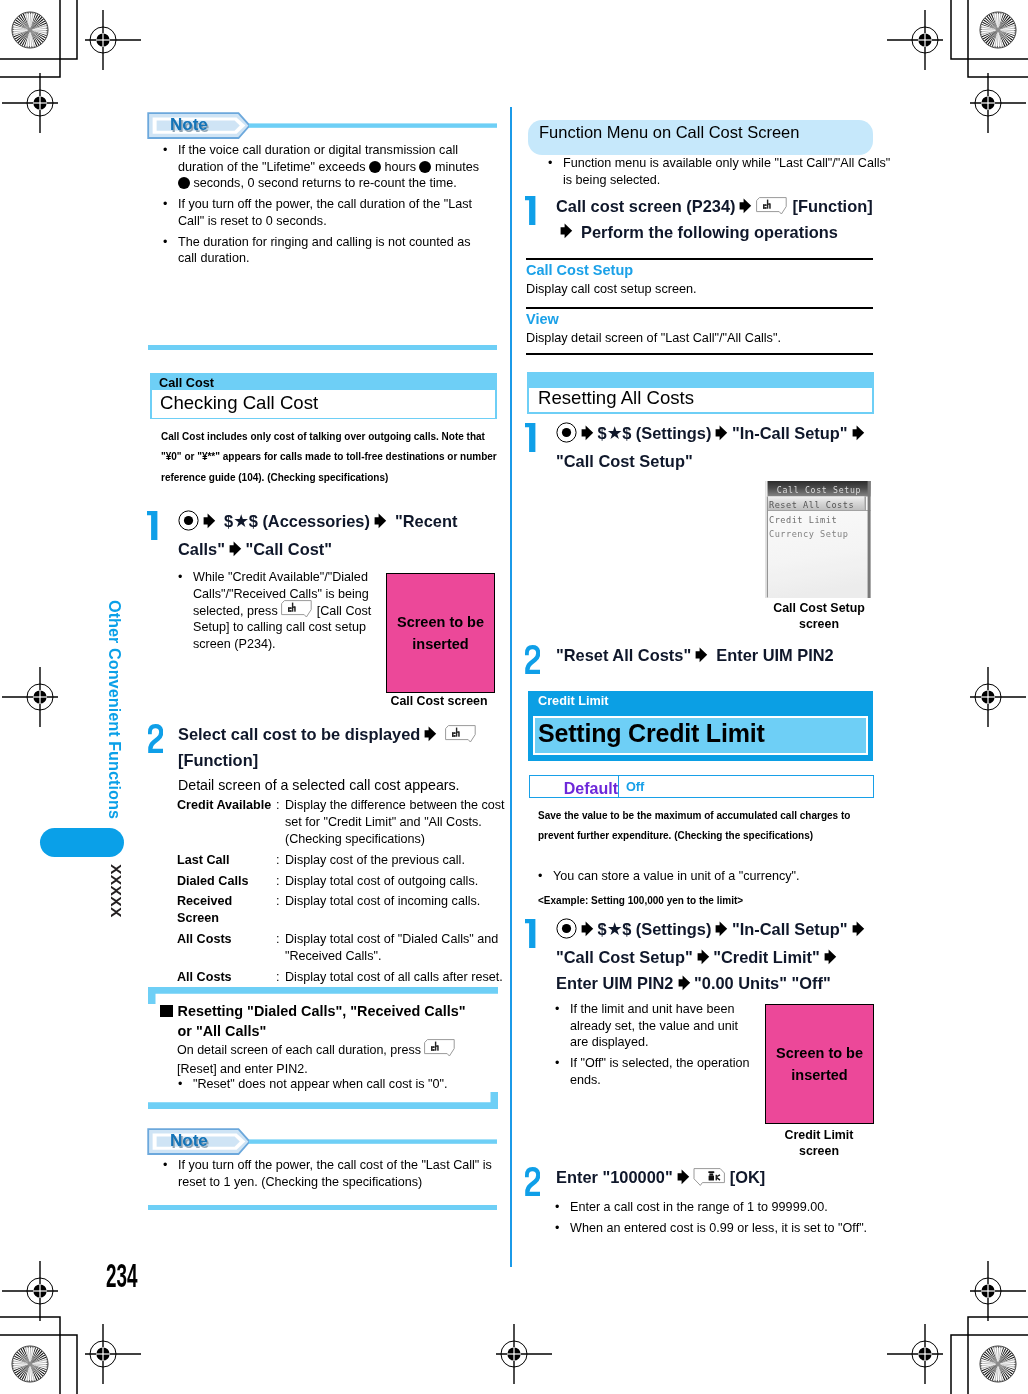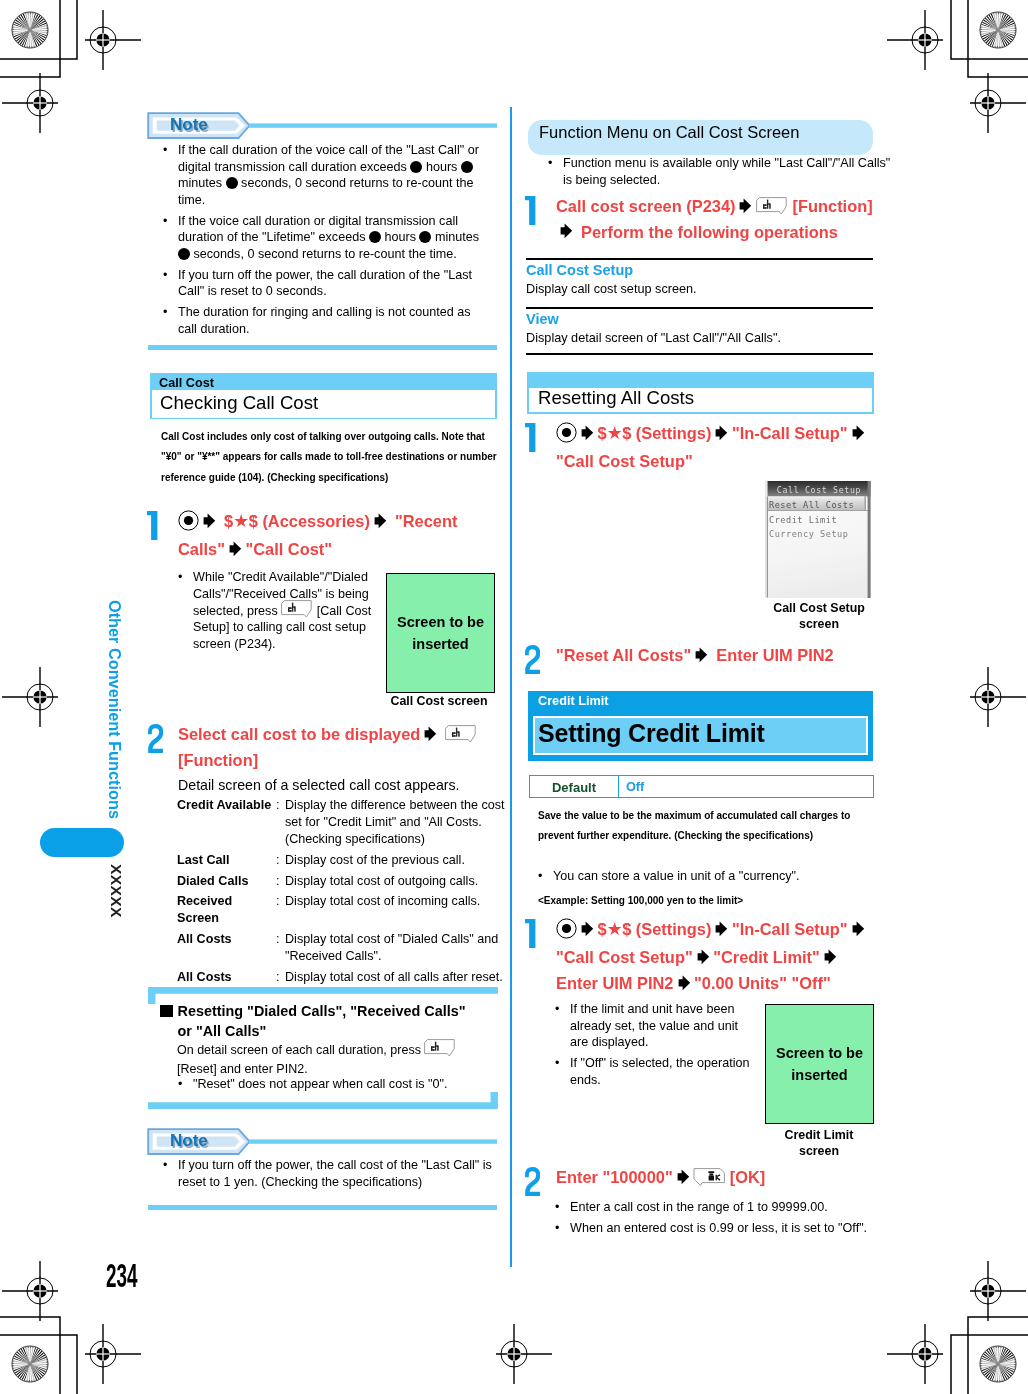--- a/index.html
+++ b/index.html
@@ -19,55 +19,55 @@
   .divider{position:absolute;background:#1b9ae8;}
   .note-line{position:absolute;height:5px;background:#6ecff6;}
 
   .bul{position:relative;padding-left:21px;font-size:12.6px;line-height:16.5px;color:#000;margin:0 0 4.5px 0;}
   .bul:before{content:"\2022";position:absolute;left:6px;top:0;font-size:12.6px;line-height:16.5px;}
   .abs.bul{position:absolute;}
 
   .secbody{font-size:10px;font-weight:bold;line-height:20.3px;color:#000;}
   .stepnum{position:absolute;width:16px;height:30px;}
   .stepnum svg{display:block;}
-  .steptext{font-size:16.4px;font-weight:bold;line-height:24.4px;color:#ef4444;}
+  .steptext{font-size:16.4px;font-weight:bold;line-height:24.4px;color:#0f172a;}
   .plaintext{font-size:14.2px;line-height:18px;color:#000;}
 
   
   .keycap{display:inline-block;vertical-align:baseline;position:relative;height:1em;width:32px;overflow:visible;}
   .keycap svg{position:absolute;left:0;bottom:-4px;}
   .arrowr{display:inline-block;vertical-align:-1.5px;margin:0 3.5px 0 4px;}
   .circkey{display:inline-block;vertical-align:-4px;}
 
   
   .hblk{position:absolute;}
   .hblk .lab{position:absolute;font-size:11.5px;font-weight:bold;color:#000;}
   .hblk .ttl{position:absolute;font-size:20px;color:#000;}
 
   .pill{position:absolute;border-radius:14px;background:#c6e8fb;}
   .pill span{position:absolute;font-size:16.5px;color:#000;}
 
   .fn-rule{position:absolute;background:#000;height:1.9px;}
   .fn-name{position:absolute;font-size:14.5px;font-weight:bold;color:#1ba1e8;}
   .fn-desc{position:absolute;font-size:12.7px;color:#000;}
 
-  .scrbox{position:absolute;border:1.6px solid #000;background:#86efac;display:flex;align-items:center;justify-content:flex-end;text-align:center;}
+  .scrbox{position:absolute;border:1.6px solid #000;background:#ec4899;display:flex;align-items:center;justify-content:flex-end;text-align:center;}
   .scrbox span{font-size:14.5px;font-weight:bold;line-height:22px;color:#000;}
   .scrcap{position:absolute;text-align:center;font-size:12.4px;font-weight:bold;line-height:15.5px;color:#000;}
 
   .deflist{position:absolute;}
   .deflist .row{display:flex;font-size:12.6px;line-height:17.1px;color:#000;margin-bottom:3.6px;}
   .deflist .dt{font-weight:bold;width:99px;flex:none;}
   .deflist .dc{width:9px;flex:none;}
   .deflist .dd{flex:1;}
 
   .pgnum{position:absolute;font-family:"Liberation Sans",sans-serif;font-weight:bold;font-size:32.5px;line-height:32.5px;color:#000;transform:scaleX(0.58);transform-origin:0 0;}
 
   .tbl{position:absolute;border:1.6px solid #18a0e8;display:flex;box-sizing:border-box;}
-  .tbl .c1{width:89px;flex:none;border-right:1.6px solid #18a0e8;text-align:center;font-size:13px;font-weight:bold;color:#14532d;box-sizing:border-box;}
+  .tbl .c1{width:89px;flex:none;border-right:1.6px solid #18a0e8;text-align:right;font-size:16px;font-weight:bold;color:#6d28d9;box-sizing:border-box;}
   .tbl .c2{flex:1;padding-left:7px;font-size:12.7px;font-weight:bold;color:#18a0e8;box-sizing:border-box;}
 
   .sq:before{content:"";display:inline-block;width:12.5px;height:12.5px;background:#000;vertical-align:-1px;margin-right:5px;}
   .bigdot{display:inline-block;width:12px;height:12px;border-radius:50%;background:#000;vertical-align:-2px;}
   .bigstar{font-family:"DejaVu Sans",sans-serif;font-size:1.08em;letter-spacing:-0.02em;}
 </style>
 </head>
 <body>
 
 <div class="page" id="root">
@@ -153,21 +153,20 @@
 
   <svg class="abs" style="left:147px;top:112px;" width="350" height="30" viewBox="0 0 350 30">
     <path d="M1.2 1.2 H 91.5 L 102.6 13.6 L 91.5 26 H 1.2 Z" fill="#cfe4f5" stroke="#6ca8dc" stroke-width="1.8"></path>
     <path d="M5.6 5.4 H 89.6 L 98.4 13.6 L 89.6 21.8 H 5.6 Z" fill="#fff" stroke="none"></path>
     <path d="M9.6 8.4 H 87.6 L 92.8 13.6 L 87.6 18.8 H 9.6 Z" fill="#cfe4f5"></path>
     <rect x="102" y="11.4" width="248" height="4.4" fill="#6ecff6"></rect>
   </svg>
   <div class="abs" style="left:170px;top:115px;font-size:17px;font-weight:bold;color:#1474b8;text-shadow:1.5px 1.5px 0 #8fa4b4;">Note</div>
 
   <div class="abs" style="left:157px;top:142px;width:336px;">
-    <div class="bul">If the call duration of the voice call of the "Last Call" or digital transmission call duration exceeds <span class="bigdot"></span> hours <span class="bigdot"></span> minutes <span class="bigdot"></span> seconds, 0 second returns to re-count the time.</div>
     <div class="bul">If the voice call duration or digital transmission call duration of the "Lifetime" exceeds <span class="bigdot"></span> hours <span class="bigdot"></span> minutes <span class="bigdot"></span> seconds, 0 second returns to re-count the time.</div>
     <div class="bul">If you turn off the power, the call duration of the "Last Call" is reset to 0 seconds.</div>
     <div class="bul">The duration for ringing and calling is not counted as call duration.</div>
   </div>
   <div class="note-line" style="left:148px;top:345px;width:349px;"></div>
 
   <div class="hblk" style="left:150px;top:373px;width:347px;height:46px;">
     <div style="position:absolute;left:0;top:0;width:347px;height:46px;background:#6ecff6;"></div>
     <div class="lab" style="left:9px;top:2.5px;font-size:12.7px;">Call Cost</div>
     <div style="position:absolute;left:2px;top:17px;width:343px;height:28px;background:#fff;box-sizing:border-box;"></div>

